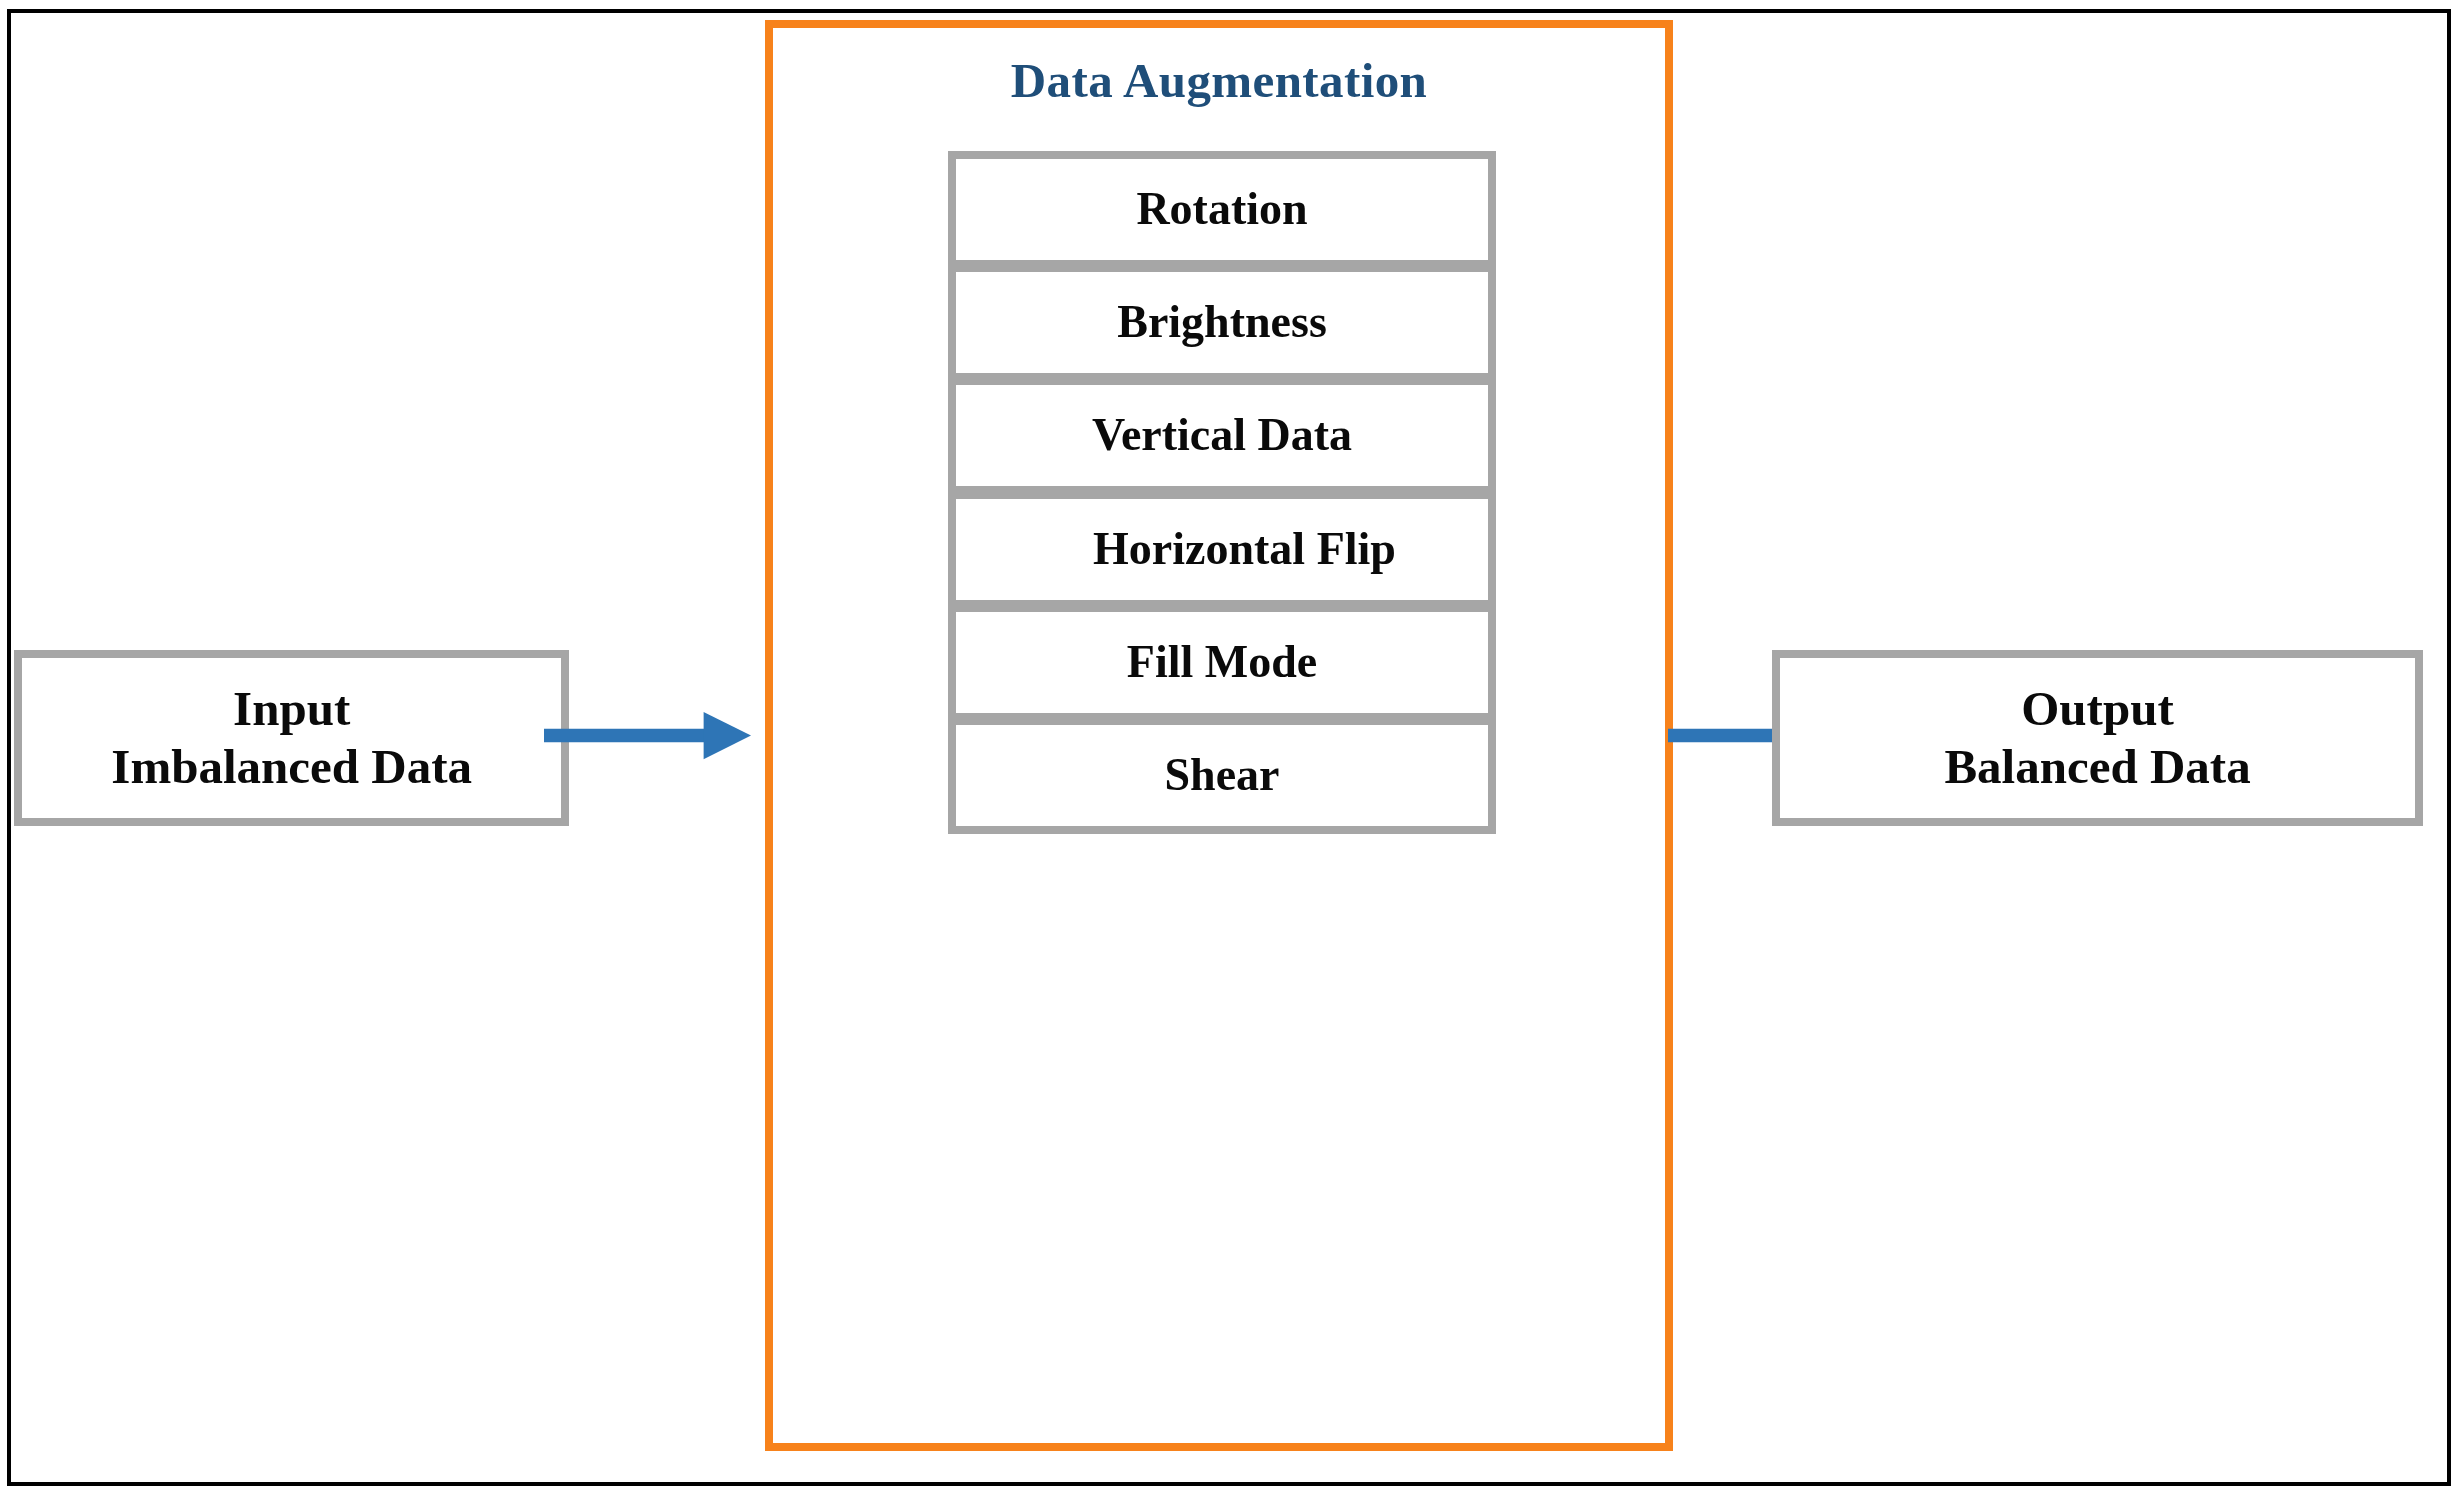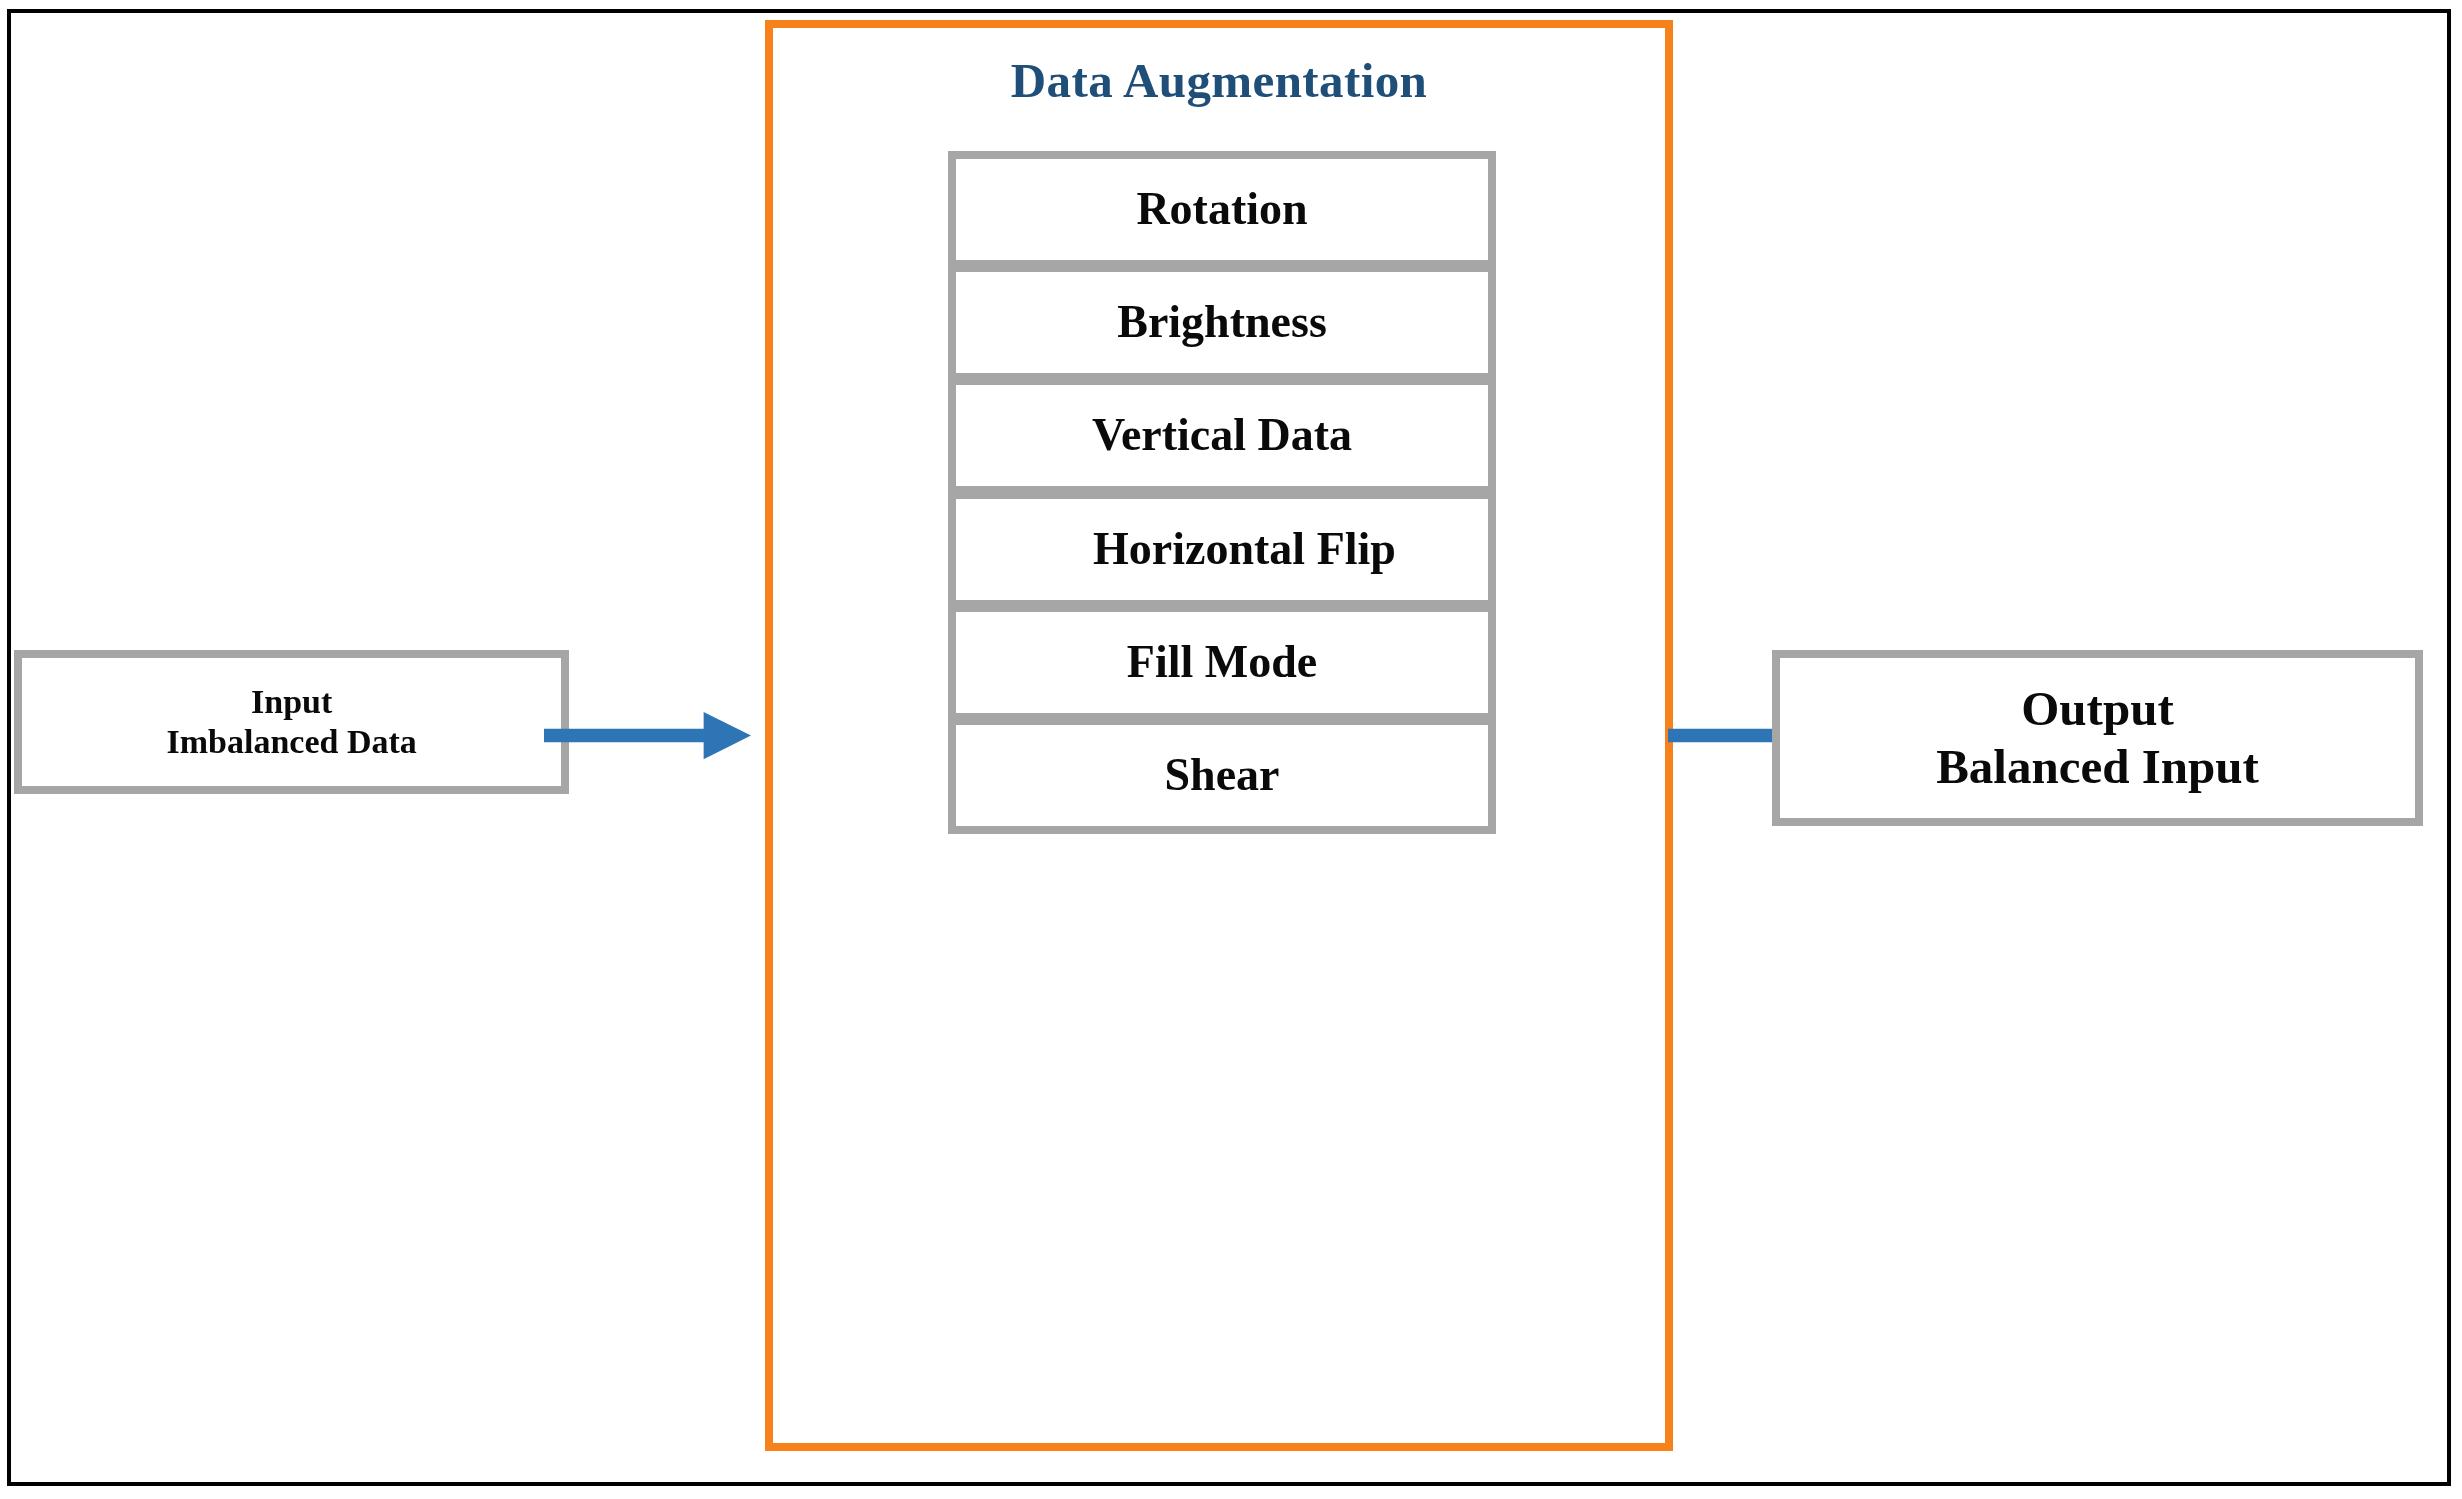--- a/index.html
+++ b/index.html
@@ -45,22 +45,22 @@
     color: #0a0a0a;
     font-weight: bold;
     line-height: 1.18;
   }
 
   
   #input-box {
     left: 14.2px;
     top: 650px;
     width: 555px;
-    height: 144px;
-    font-size: 34px;
+    height: 176px;
+    font-size: 49px;
   }
   #output-box {
     left: 1772px;
     top: 650px;
     width: 651px;
     height: 176px;
     font-size: 49px;
   }
   .terminal-line { display: block; white-space: nowrap; }
 
@@ -154,18 +154,18 @@
   </div>
 
   <svg class="arrow" id="arrow-out" viewBox="0 0 268 80" preserveAspectRatio="none">
     <line x1="0" y1="40" x2="216" y2="40" stroke="#2e75b6" stroke-width="17"></line>
     <polygon points="206,10 268,40 206,70" fill="#2e75b6"></polygon>
   </svg>
 
   <div class="gbox" id="output-box">
     <div>
       <span class="terminal-line">Output</span>
-      <span class="terminal-line">Balanced Input</span>
+      <span class="terminal-line">Balanced Data</span>
     </div>
   </div>
 
 </div>
 
 
 </body></html>

